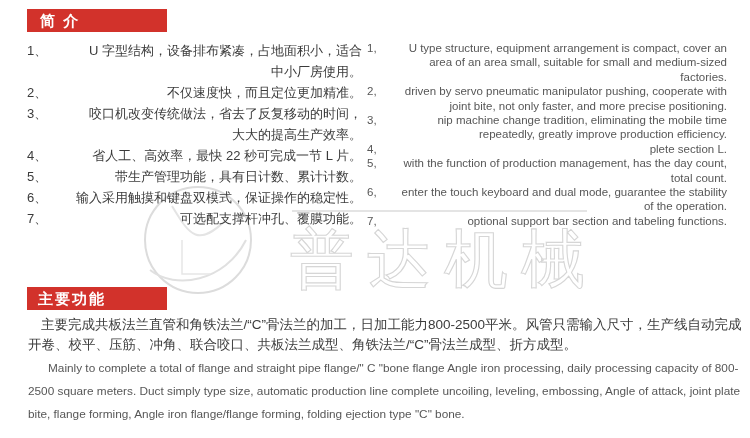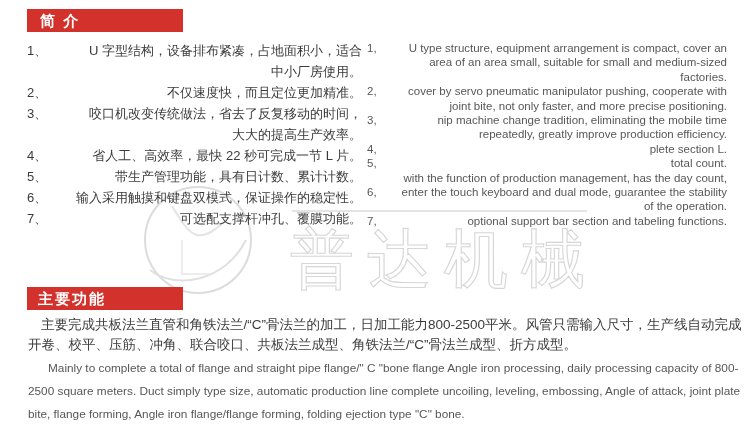--- a/index.html
+++ b/index.html
@@ -1,21 +1,21 @@
 <!DOCTYPE html>
 <html><head>
 <meta charset="utf-8">
 <style>
   * { margin:0; padding:0; box-sizing:border-box; }
   html,body { width:750px; height:438px; background:#ffffff; overflow:hidden; }
   body { position:relative; font-family:"Liberation Sans", sans-serif; }
 
   
   .badge {
-    position:absolute; left:27px; width:156px; height:23px;
+    position:absolute; left:27px; width:140px; height:23px;
     background:#d2322b; color:#ffffff;
     font-size:15px; font-weight:bold; line-height:23px;
     padding-left:13px; letter-spacing:2px; z-index:2;
   }
   #badge-intro { top:9px; }
   #badge-functions { top:287px;padding-left:11px; }
 
   
   .col { position:absolute; z-index:1; }
   #zh-col { left:27px; top:40px; width:335px; color:#3b3b3b; font-size:13px; line-height:21px; }
@@ -118,42 +118,42 @@
     <span class="num">1,</span>
     <div class="lines">
       <div>U type structure, equipment arrangement is compact, cover an</div>
       <div>area of an area small, suitable for small and medium-sized</div>
       <div>factories.</div>
     </div>
   </div>
   <div class="li">
     <span class="num">2,</span>
     <div class="lines">
-      <div>cover by servo pneumatic manipulator pushing, cooperate with</div>
+      <div>driven by servo pneumatic manipulator pushing, cooperate with</div>
       <div>joint bite, not only faster, and more precise positioning.</div>
     </div>
   </div>
   <div class="li">
     <span class="num">3,</span>
     <div class="lines">
       <div>nip machine change tradition, eliminating the mobile time</div>
       <div>repeatedly, greatly improve production efficiency.</div>
     </div>
   </div>
   <div class="li">
     <span class="num">4,</span>
     <div class="lines">
       <div>plete section L.</div>
     </div>
   </div>
   <div class="li">
     <span class="num">5,</span>
     <div class="lines">
+      <div>with the function of production management, has the day count,</div>
       <div>total count.</div>
-      <div>with the function of production management, has the day count,</div>
     </div>
   </div>
   <div class="li">
     <span class="num">6,</span>
     <div class="lines">
       <div>enter the touch keyboard and dual mode, guarantee the stability</div>
       <div>of the operation.</div>
     </div>
   </div>
   <div class="li">

